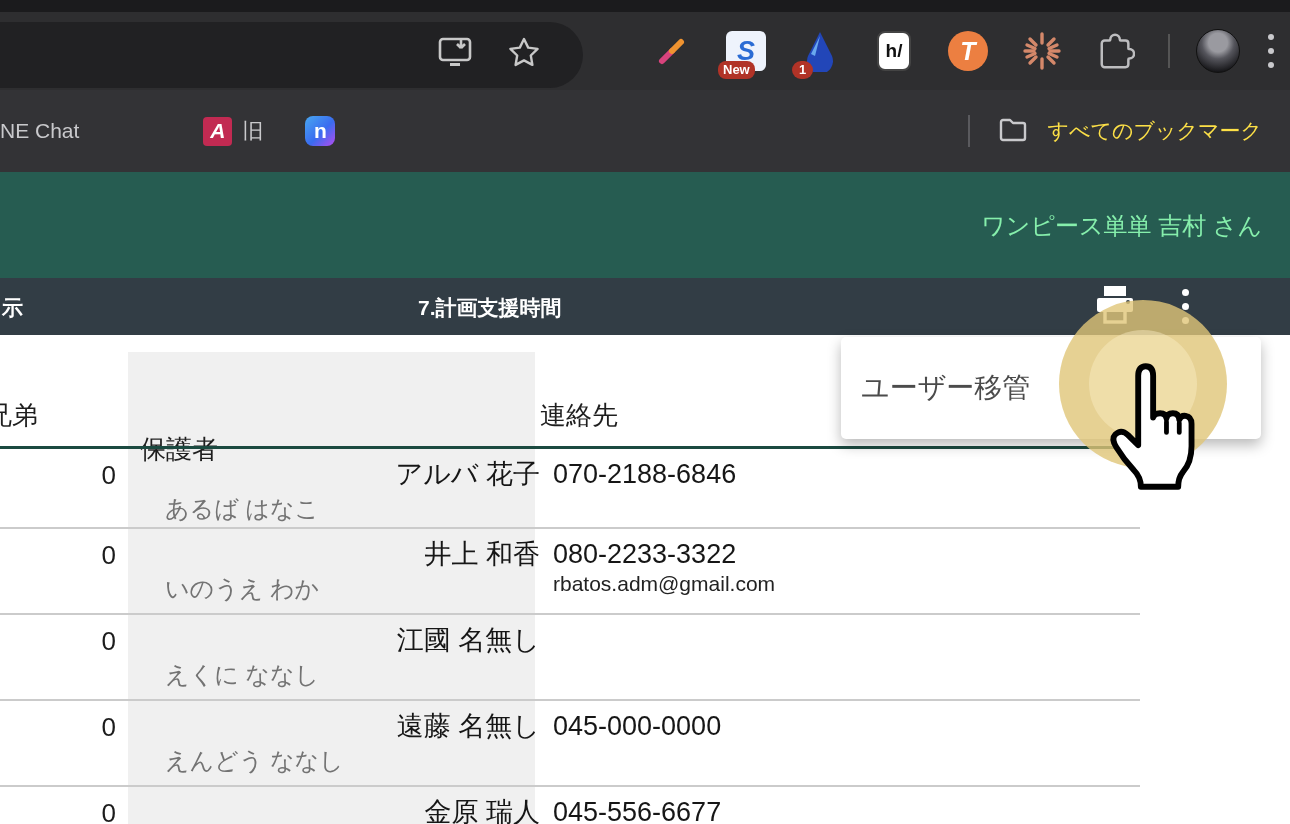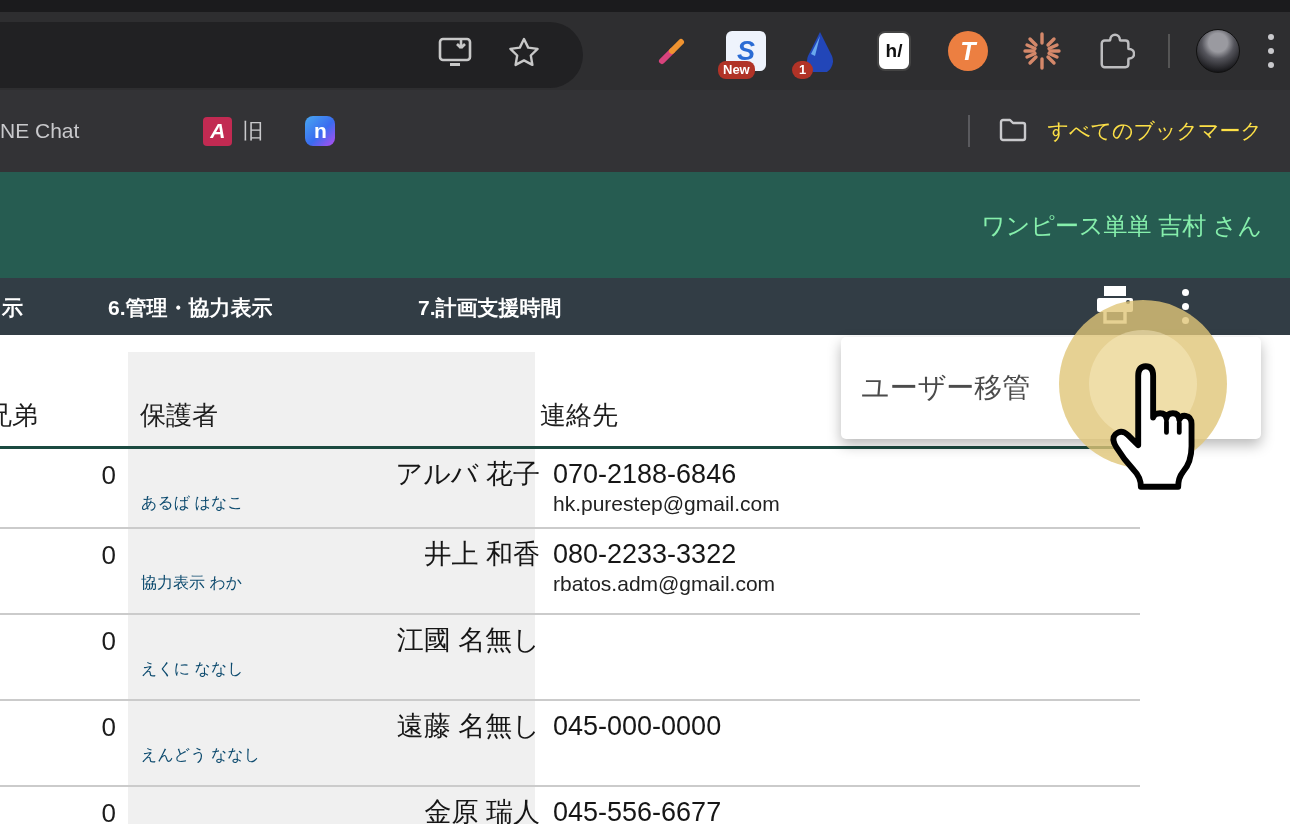--- a/index.html
+++ b/index.html
@@ -50,31 +50,31 @@
   .nav-tab { position:absolute; top:16px; white-space:nowrap; cursor:pointer; }
   .tab-cut { left:2px; } .tab-6 { left:108px; } .tab-7 { left:418px; }
   .nav-print { position:absolute; left:1093px; top:6px; }
   .nav-kebab { position:absolute; left:1182px; top:11px; display:flex; flex-direction:column; gap:7px; }
   .nav-kebab i { width:7px; height:7px; border-radius:50%; background:#fff; }
 
   
   .content { position:absolute; left:0; top:335px; width:1290px; height:489px; background:#fff; }
   .col2-band { position:absolute; left:128px; top:17px; width:407px; height:472px; background:#f0f0f0; }
   .th { position:absolute; top:63px; font-size:26px; color:#1e1e1e; }
-  .th-siblings { left:-14px; } .th-guardian { left:140px; } .th-contact { left:540px; }
+  .th-siblings { left:-14px; } .th-guardian { left:140px;margin-top:34px; } .th-contact { left:540px; }
   .header-underline { position:absolute; left:0; top:111px; width:1140px; height:3px; background:#1b4a40; }
   .rows { position:absolute; left:0; top:114px; width:1140px; }
   .t-row { display:flex; border-bottom:2px solid #cbcbcb; height:86px; overflow:hidden; }
   .t-row:first-child { height:80px; }
   .t-row:last-child { border-bottom:none; height:80px; }
   .c-sib { width:128px; text-align:right; padding:11px 12px 0 0; font-size:26px; color:#1c1c1c; }
   .c-guard { width:412px; padding:9px 0 0 13px; }
   .c-contact { flex:1; padding:9px 0 0 13px; }
   .g-name { font-size:27px; color:#161616; line-height:1.2;text-align:right; }
-  .g-kana { font-size:16px; color:#0c4a6e; margin-top:3px; }
+  .g-kana { font-size:24px; color:#737373; margin-top:3px;margin-left:24px; }
   .contact-main { font-size:27px; color:#161616; line-height:1.2; }
   .contact-sub { font-size:21px; color:#222; margin-top:2px; }
 
   
   .menu-panel { position:absolute; left:841px; top:337px; width:420px; height:102px; background:#fff;
                 border-radius:5px; box-shadow:0 6px 14px rgba(0,0,0,.28); z-index:5;
                 display:flex; align-items:center; }
   .menu-item { padding-left:20px; font-size:28px; color:#4b4b4b; cursor:pointer; }
   .hl-outer { position:absolute; left:1059px; top:300px; width:168px; height:168px; border-radius:50%;
               background:rgba(224,198,120,.8); z-index:6; }
@@ -181,21 +181,20 @@
       <span>すべてのブックマーク</span>
     </div>
   </div>
 
   <div class="app-header">
     <span class="user-label">ワンピース単単 吉村 さん</span>
   </div>
 
   <div class="app-nav">
     <span class="nav-tab tab-cut">示</span>
-    <span class="nav-tab tab-6">6.管理・協力表示</span>
     <span class="nav-tab tab-7">7.計画支援時間</span>
     <span class="nav-print">
       <svg width="44" height="46" viewBox="0 0 44 46">
         <rect x="11" y="2" width="22" height="10" fill="#fff"></rect>
         <rect x="4" y="14" width="36" height="14" rx="2" fill="#fff"></rect>
         <circle cx="35" cy="18" r="2" fill="#323d45"></circle>
         <rect x="12" y="23" width="20" height="15" fill="none" stroke="#fff" stroke-width="3.4"></rect>
       </svg>
     </span>
     <span class="nav-kebab">
@@ -213,28 +212,27 @@
     <div class="header-underline"></div>
     <div class="rows" id="rows">
         <div class="t-row">
           <div class="c-sib">0</div>
           <div class="c-guard">
             <div class="g-name">アルバ 花子</div>
             <div class="g-kana">あるば はなこ</div>
           </div>
           <div class="c-contact">
             <div class="contact-main">070-2188-6846</div>
-            <div class="contact-sub">hk.purestep@gmail.com</div>
           </div>
         </div>
         <div class="t-row">
           <div class="c-sib">0</div>
           <div class="c-guard">
             <div class="g-name">井上 和香</div>
-            <div class="g-kana">協力表示 わか</div>
+            <div class="g-kana">いのうえ わか</div>
           </div>
           <div class="c-contact">
             <div class="contact-main">080-2233-3322</div>
             <div class="contact-sub">rbatos.adm@gmail.com</div>
           </div>
         </div>
         <div class="t-row">
           <div class="c-sib">0</div>
           <div class="c-guard">
             <div class="g-name">江國 名無し</div>

